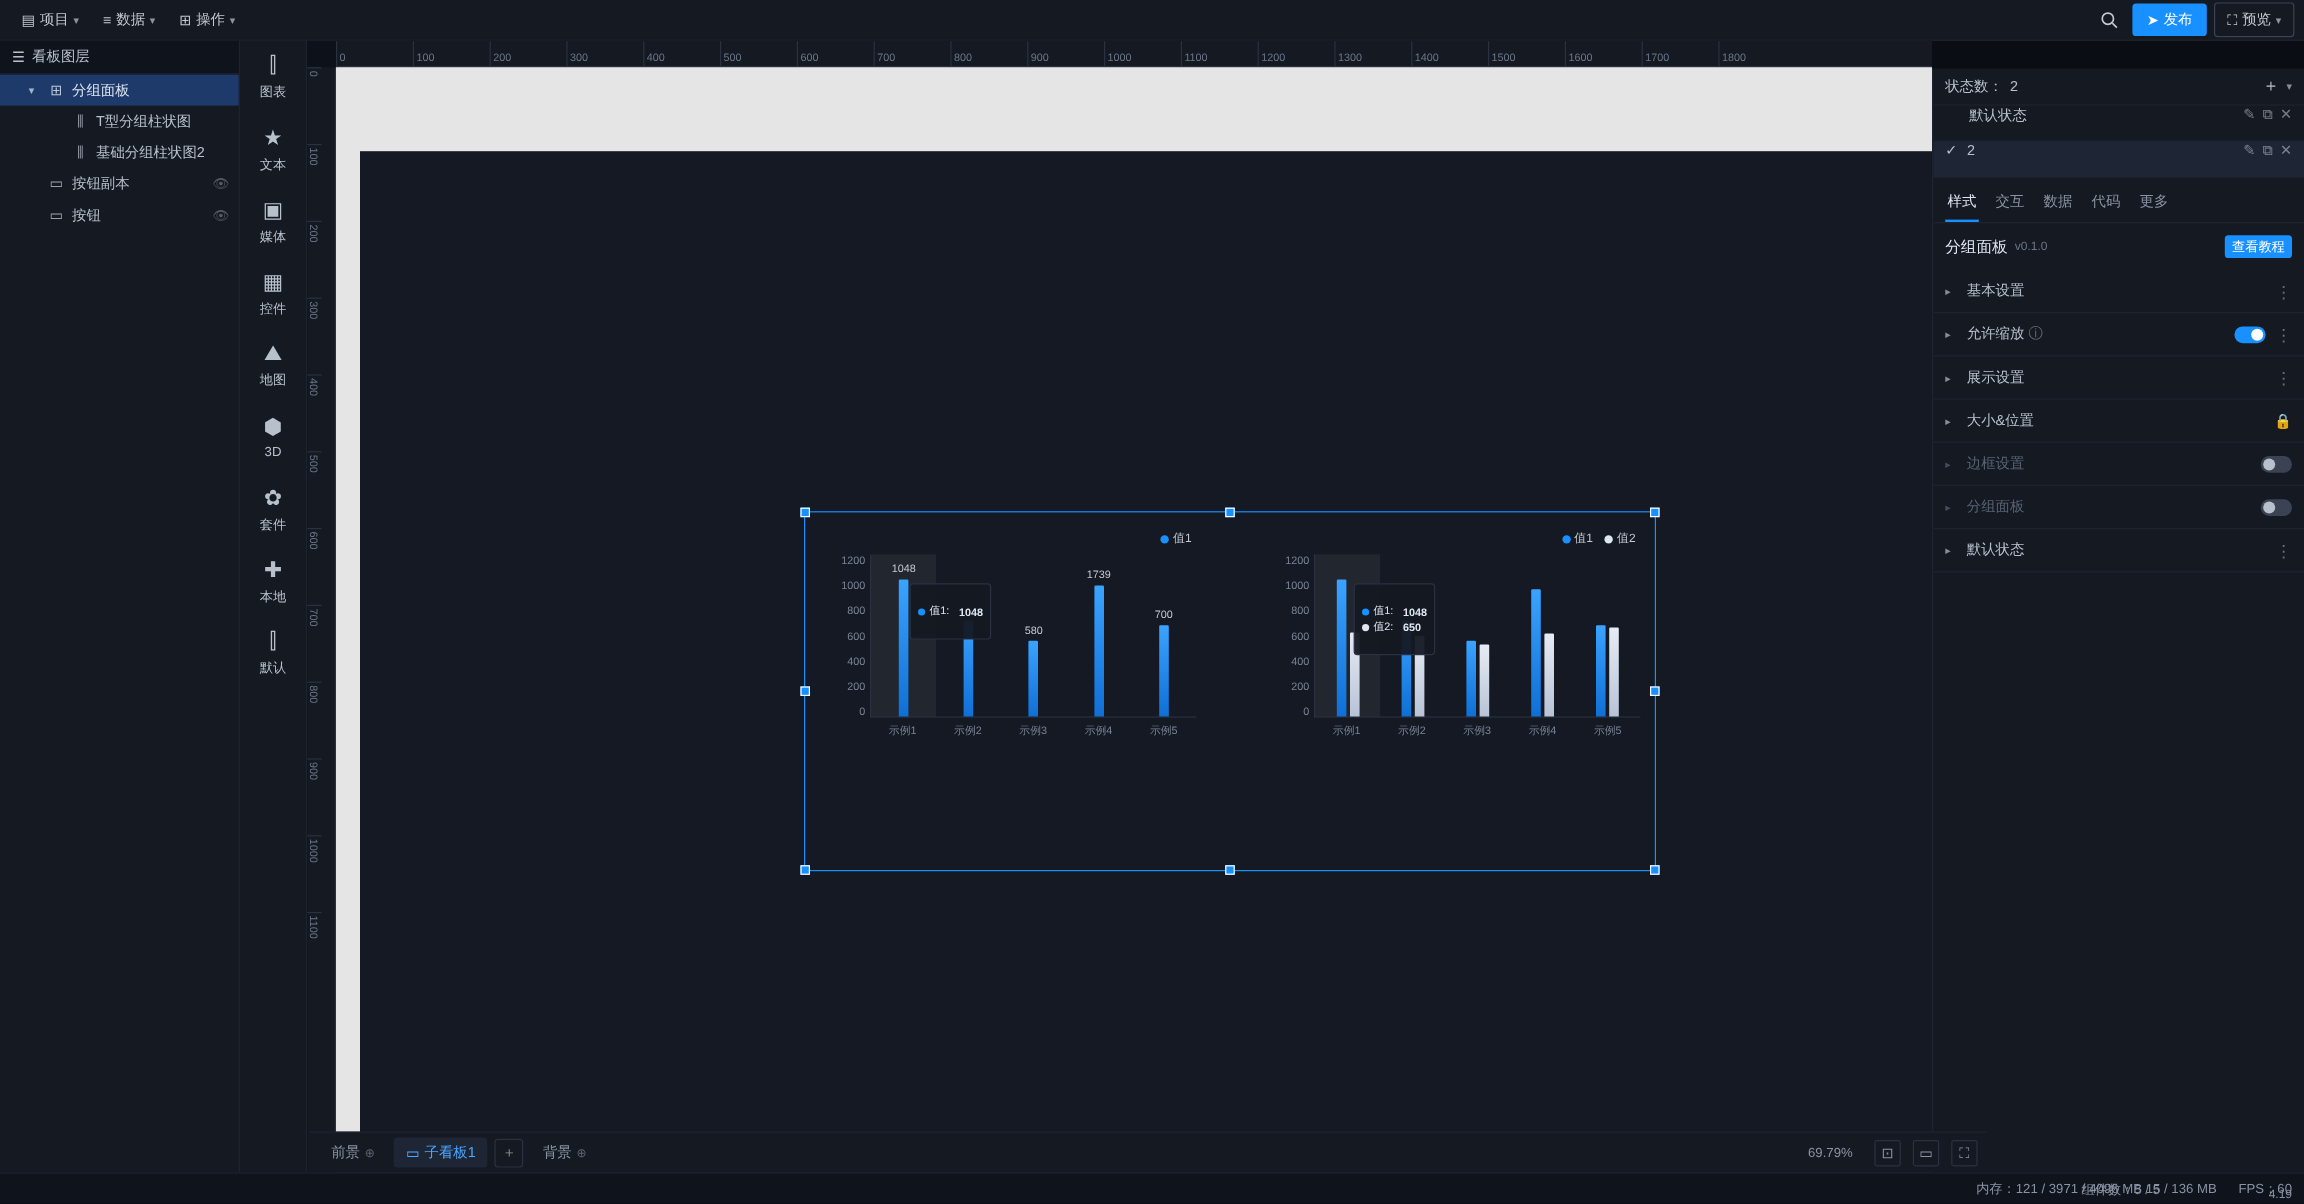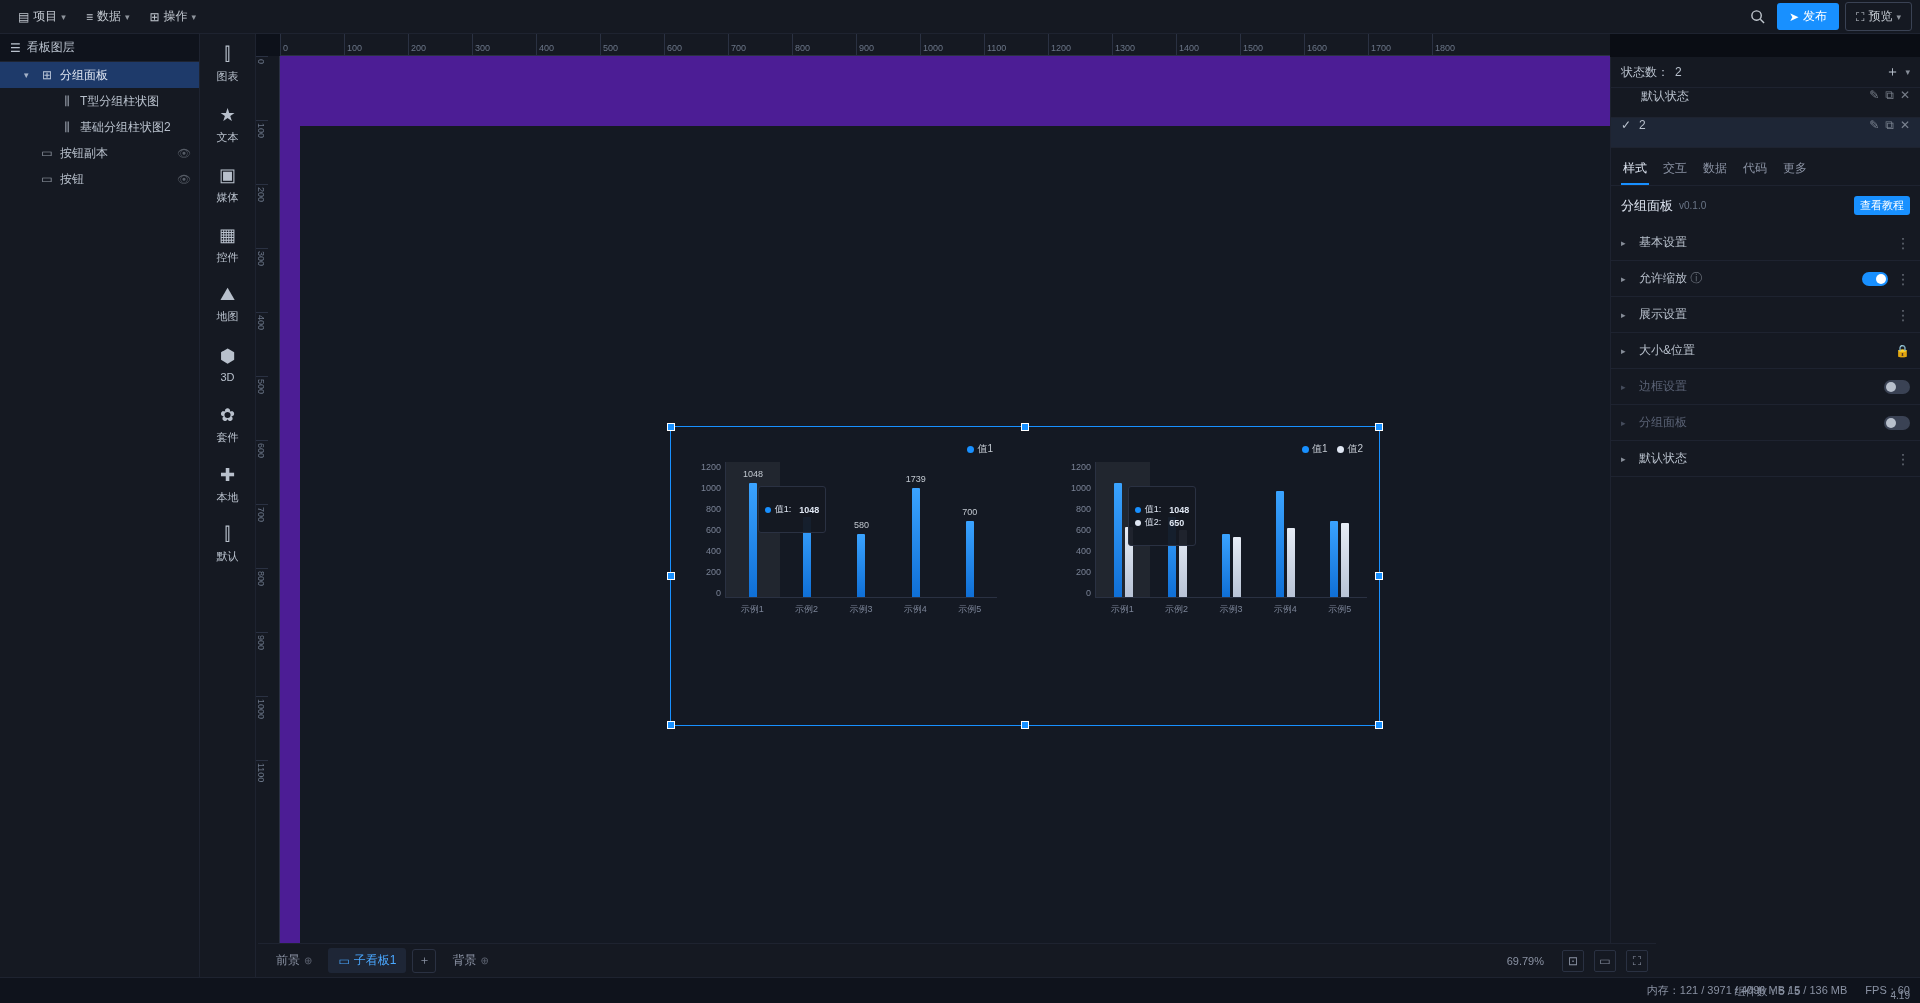--- a/index.html
+++ b/index.html
@@ -34,21 +34,21 @@
 .rail-item { height:60px; display:flex; flex-direction:column; align-items:center; justify-content:center; gap:4px; cursor:pointer; color:#b8c0cc;}
 .rail-item .ric { font-size:18px; }
 .rail-item .rlabel { font-size:11px; }
 
 
 .canvas-wrap { flex:1; position:relative; background:#0d111a; overflow:hidden;}
 .ruler-h { position:absolute; left:24px; right:0; top:0; height:22px; background:#151922; border-bottom:1px solid #2a3142; display:flex; overflow:hidden; font-size:9px; color:#6b7688;}
 .ruler-h div { width:64px; flex-shrink:0; border-left:1px solid #2a3142; padding-left:2px; padding-top:9px;}
 .ruler-v { position:absolute; left:0; top:22px; bottom:0; width:24px; background:#151922; border-right:1px solid #2a3142; font-size:9px; color:#6b7688;}
 .ruler-v div { height:64px; border-top:1px solid #2a3142; writing-mode:vertical-rl; padding-top:2px; padding-right:2px;}
-.canvas-inner { position:absolute; left:24px; top:22px; right:0; bottom:0; background:#4c1d95;}
+.canvas-inner { position:absolute; left:24px; top:22px; right:0; bottom:0; background:#e5e5e5;}
 .artboard { position:absolute; left:20px; top:70px; width:1350px; height:820px; background:#141923;}
 .selection { position:absolute; left:370px; top:300px; width:710px; height:300px; border:1px solid #1890ff;}
 .handle { position:absolute; width:8px; height:8px; background:#1890ff; border:1px solid #fff; margin:-4px; }
 .h-tl{left:0;top:0}.h-tr{right:0;top:0}.h-bl{left:0;bottom:0}.h-br{right:0;bottom:0}
 .h-t{left:50%;top:0}.h-b{left:50%;bottom:0}.h-l{left:0;top:50%}.h-r{right:0;top:50%}
 
 
 .chart { position:absolute; top:15px; width:310px; height:180px; }
 .chart1 { left:20px; }
 .chart2 { left:390px; }

